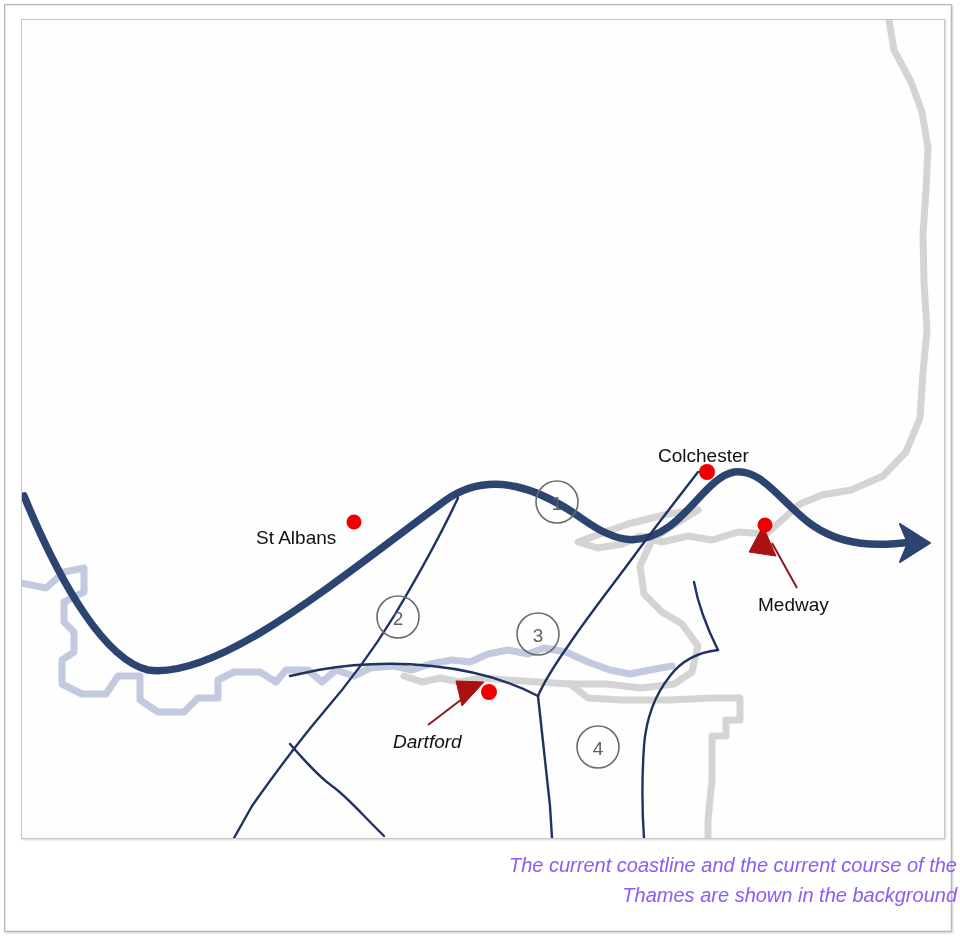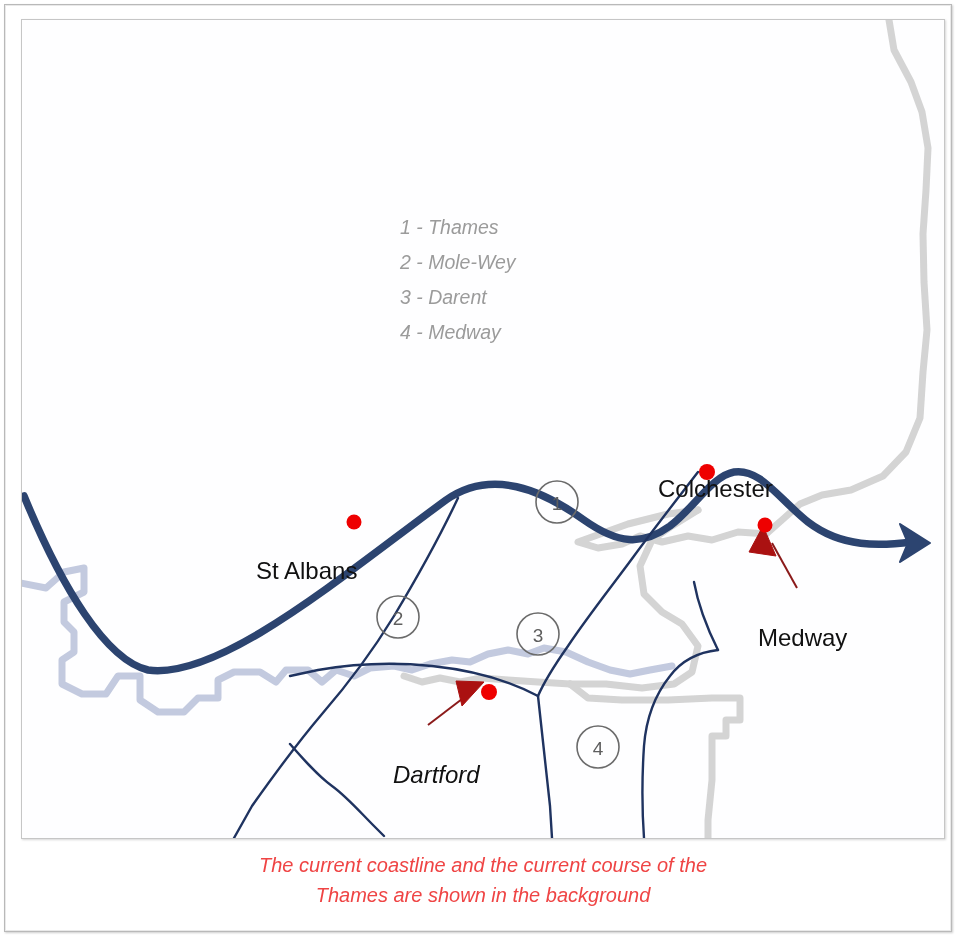--- a/index.html
+++ b/index.html
@@ -50,34 +50,33 @@
     font-style:italic;
     font-size:19.5px;
     line-height:35px;
   }
   .legend-item{white-space:nowrap;}
 
   
   .place-label{
     position:absolute;
     color:#111111;
-    font-size:24px;
+    font-size:19px;
     white-space:nowrap;
-    margin-top:30px;
   }
   #lbl-st-albans{left:234px;top:507px;}
   #lbl-colchester{left:636px;top:425px;}
   #lbl-clacton{left:736px;top:574px;}
   #lbl-dartford{left:371px;top:711px;font-style:italic;}
 
   
   .caption{
     position:absolute;left:4px;top:845px;width:948px;
-    text-align:center;
-    color:#ef4444;
+    text-align:right;
+    color:#8b5cf6;
     font-style:italic;
     font-size:20px;
     line-height:30px;
     white-space:pre-line;
   }
   .river-number{
     font-size:19px;
     fill:#5e5e5e;
     font-family:"Liberation Sans","DejaVu Sans",sans-serif;
     text-anchor:middle;
@@ -216,26 +215,20 @@
         <g>
           <circle cx="332" cy="502" r="7.5" fill="#ee0000"></circle>
           <circle cx="685" cy="452" r="8" fill="#ee0000"></circle>
           <circle cx="743" cy="505" r="7.5" fill="#ee0000"></circle>
           <circle cx="467" cy="672" r="8" fill="#ee0000"></circle>
         </g>
 
       </svg>
 
 
-      <div class="legend">
-        <div class="legend-item">1 - Thames</div>
-        <div class="legend-item">2 - Mole-Wey</div>
-        <div class="legend-item">3 - Darent</div>
-        <div class="legend-item">4 - Medway</div>
-      </div>
 
       <div class="place-label" id="lbl-st-albans">St Albans</div>
       <div class="place-label" id="lbl-colchester">Colchester</div>
       <div class="place-label" id="lbl-clacton">Medway</div>
       <div class="place-label" id="lbl-dartford">Dartford</div>
 
     </div>
 
     <div class="caption">The current coastline and the current course of the
 Thames are shown in the background</div>

